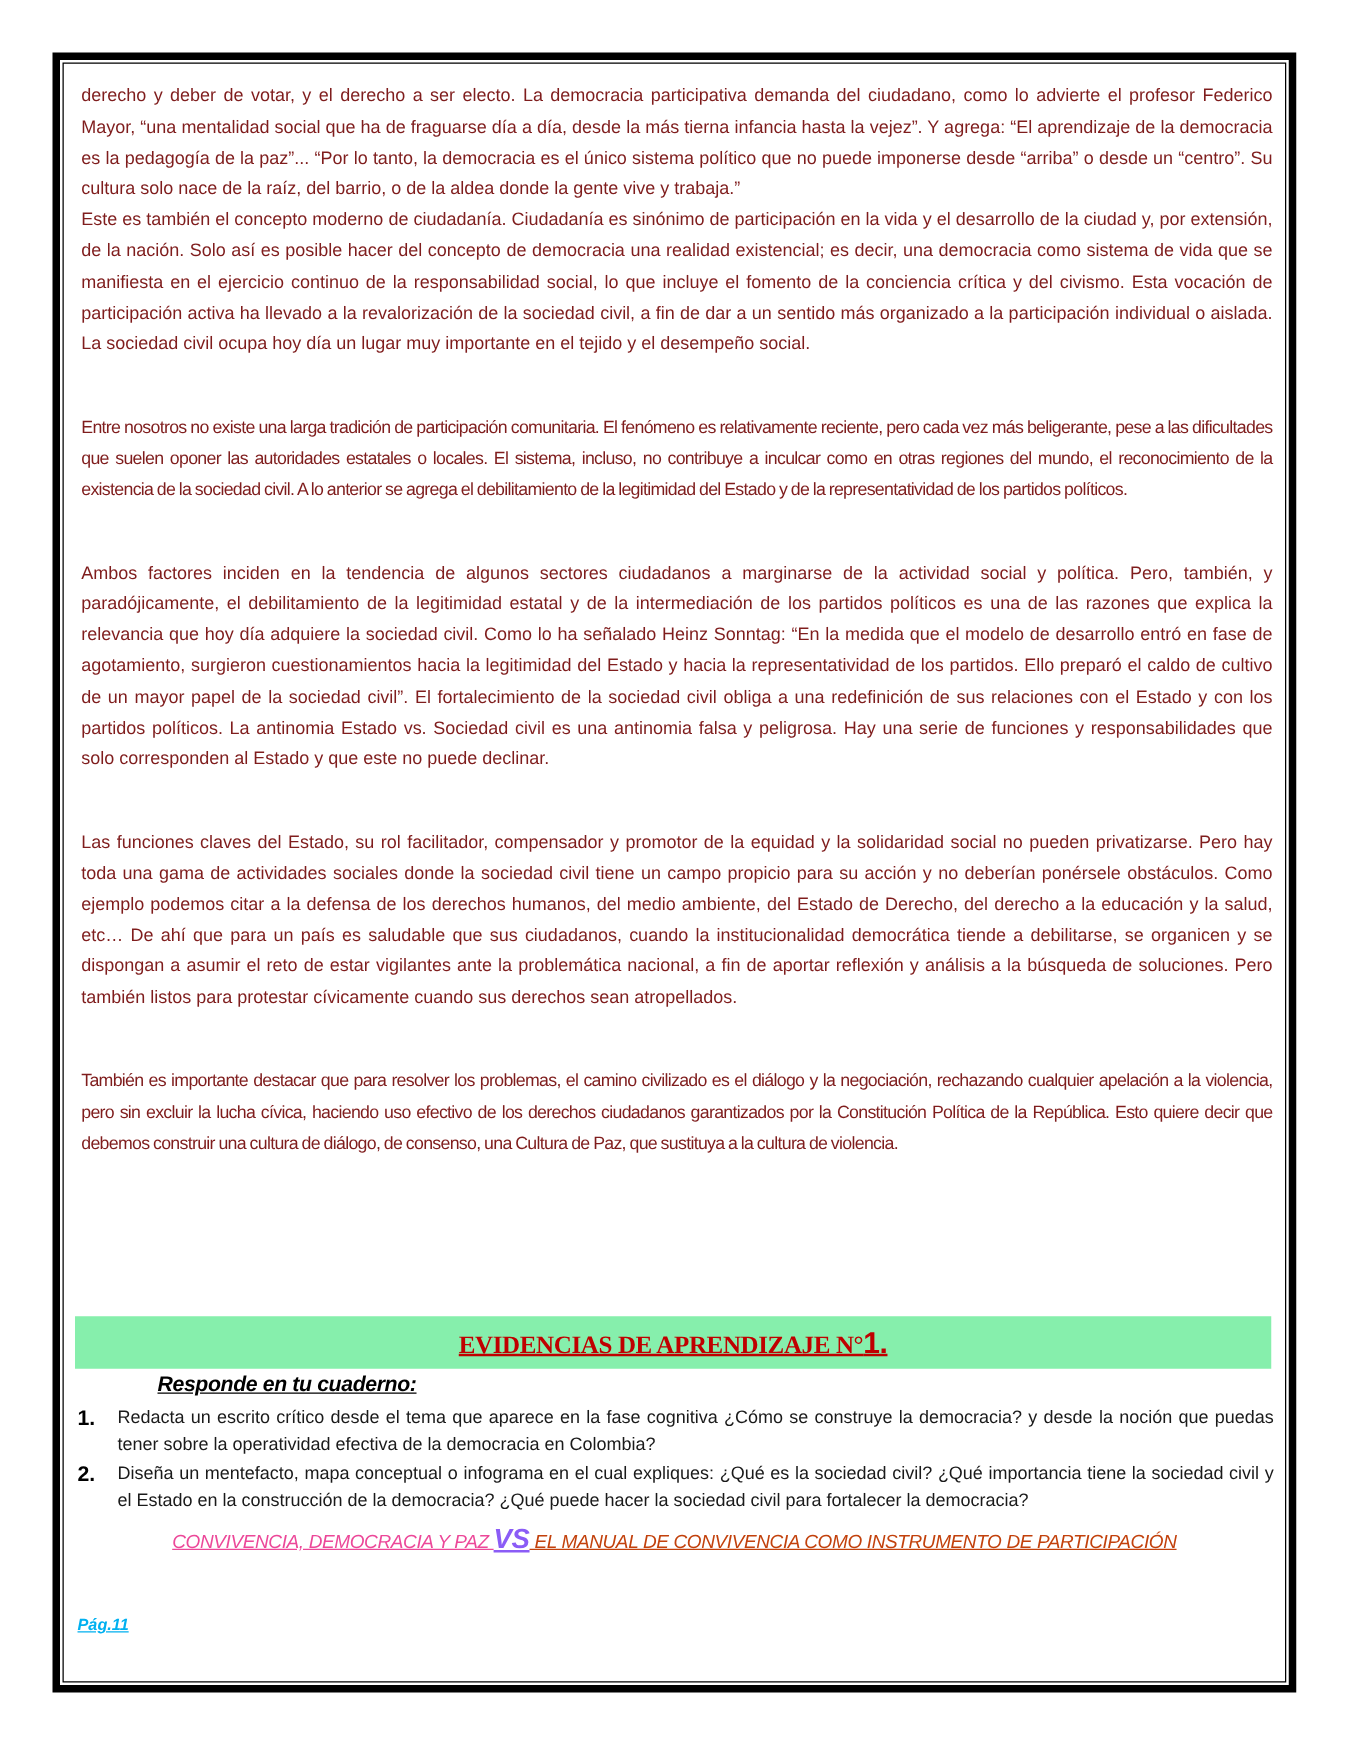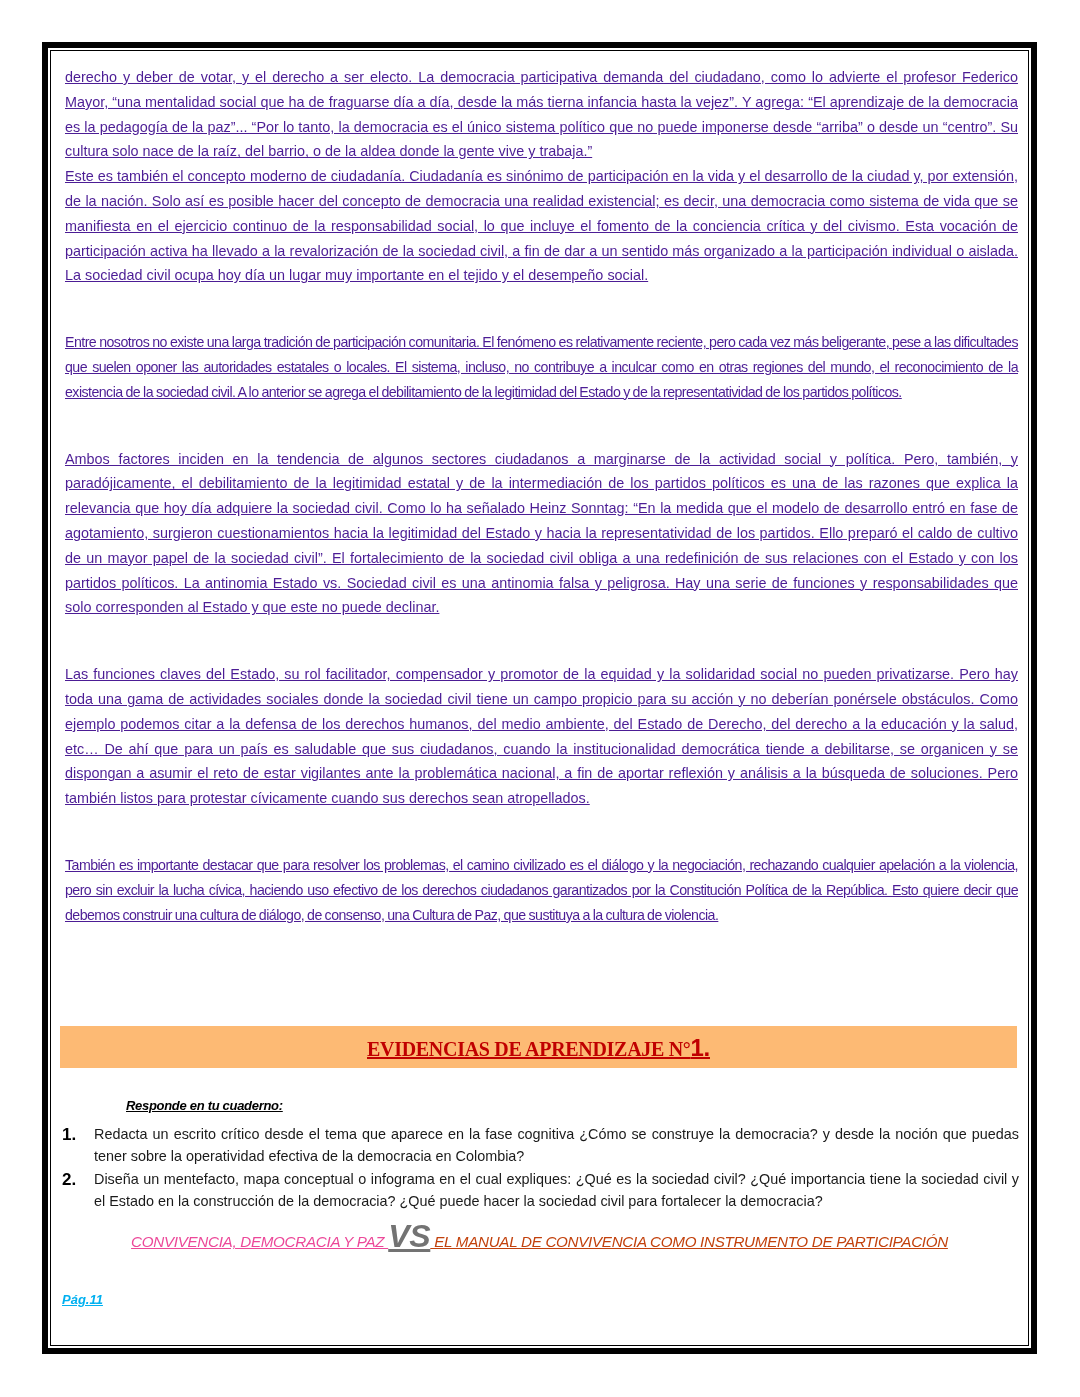--- a/index.html
+++ b/index.html
@@ -8,54 +8,54 @@
       position: absolute; left: 42px; top: 42px; width: 983px; height: 1300px;
       border: 6px solid #000; background: #fff;
     }
     .inner {
       position: absolute; left: 2px; top: 2px; right: 2px; bottom: 2px;
       border: 1px solid #000;
     }
     .content {
       position: absolute; left: 17px; top: 17px; width: 953px;
       font-family: "Liberation Sans", sans-serif;
-      font-size: 14.4px; line-height: 24.8px; color: #4c1d95; text-decoration: underline;
+      font-size: 14.4px; line-height: 24.8px; color: #7f1d1d;
     }
     .content p { margin: 0; text-align: justify; }
     .content p.gap { margin-top: 42px; }
     .narrow { letter-spacing: -0.55px; word-spacing: -0.5px; font-size: 14.2px; }
     .banner {
-      position: absolute; left: 12px; top: 978px; width: 957px; height: 42px;
-      background: #fdba74; text-align: center;
+      position: absolute; left: 12px; top: 1005px; width: 957px; height: 42px;
+      background: #86efac; text-align: center;
     }
     .banner-title {
       display: inline-block; margin-top: 8px;
       font-family: "Liberation Serif", serif; font-weight: bold; font-size: 20px;
       color: #c00000; text-decoration: underline; letter-spacing: -0.3px;
     }
     .banner-title .num { font-family: "Liberation Sans", sans-serif; font-size: 24px; }
     .subhead {
       position: absolute; left: 78px; top: 1050px;
       font-family: "Liberation Sans", sans-serif; font-weight: bold; font-style: italic;
-      font-size: 13px; text-decoration: underline; color: #000; letter-spacing: -0.3px;
+      font-size: 17px; text-decoration: underline; color: #000; letter-spacing: -0.3px;
     }
     .task-list {
       position: absolute; left: 14px; top: 1076px; width: 957px;
       font-family: "Liberation Sans", sans-serif; font-size: 14.4px; line-height: 21.5px; color: #1a1a1a;
     }
     .task { display: flex; margin-bottom: 2px; }
     .task-num { width: 32px; font-weight: bold; font-size: 17px; color: #000; flex: none; }
     .task-text { flex: 1; text-align: justify; }
     .footer-link {
       position: absolute; left: 0; width: 983px; top: 1170px; text-align: center;
       font-family: "Liberation Sans", sans-serif; font-style: italic; font-size: 15.2px;
       letter-spacing: -0.3px; white-space: nowrap;
     }
     .fl-left { color: #ec4899; text-decoration: underline; text-align: right; }
-    .fl-vs { color: #737373; font-weight: bold; font-size: 32px; text-decoration: underline; font-style: italic; }
+    .fl-vs { color: #8b5cf6; font-weight: bold; font-size: 22px; text-decoration: underline; font-style: italic; }
     .fl-right { color: #c2410c; text-decoration: underline; }
     .page-num {
       position: absolute; left: 14px; top: 1244px;
       font-family: "Liberation Sans", sans-serif; font-weight: bold; font-style: italic;
       font-size: 13px; color: #00b0f0; text-decoration: underline;
     }
   </style>
 </head>
 <body>
 

